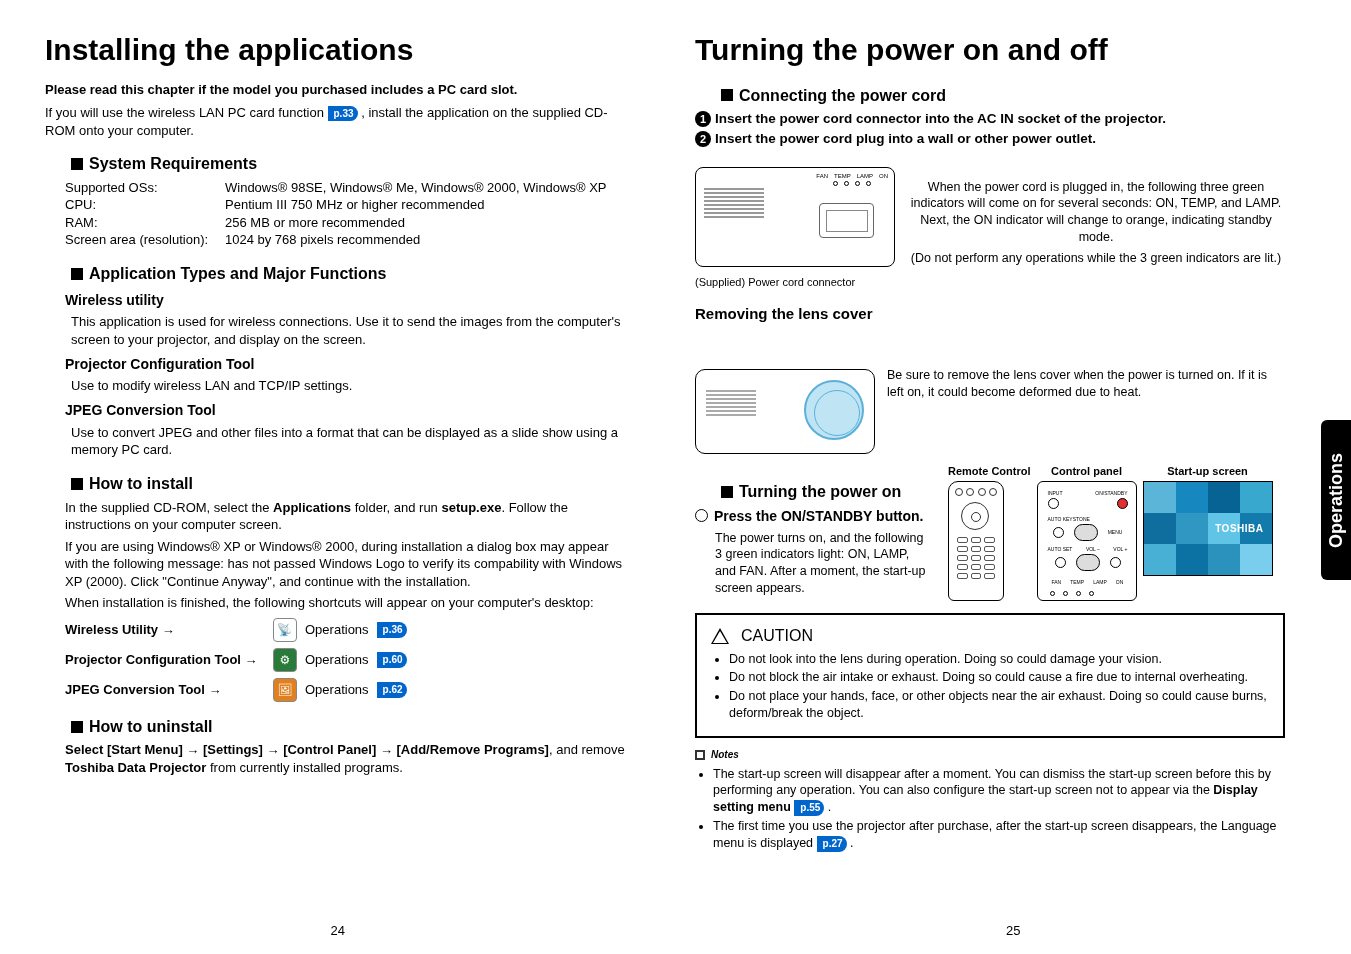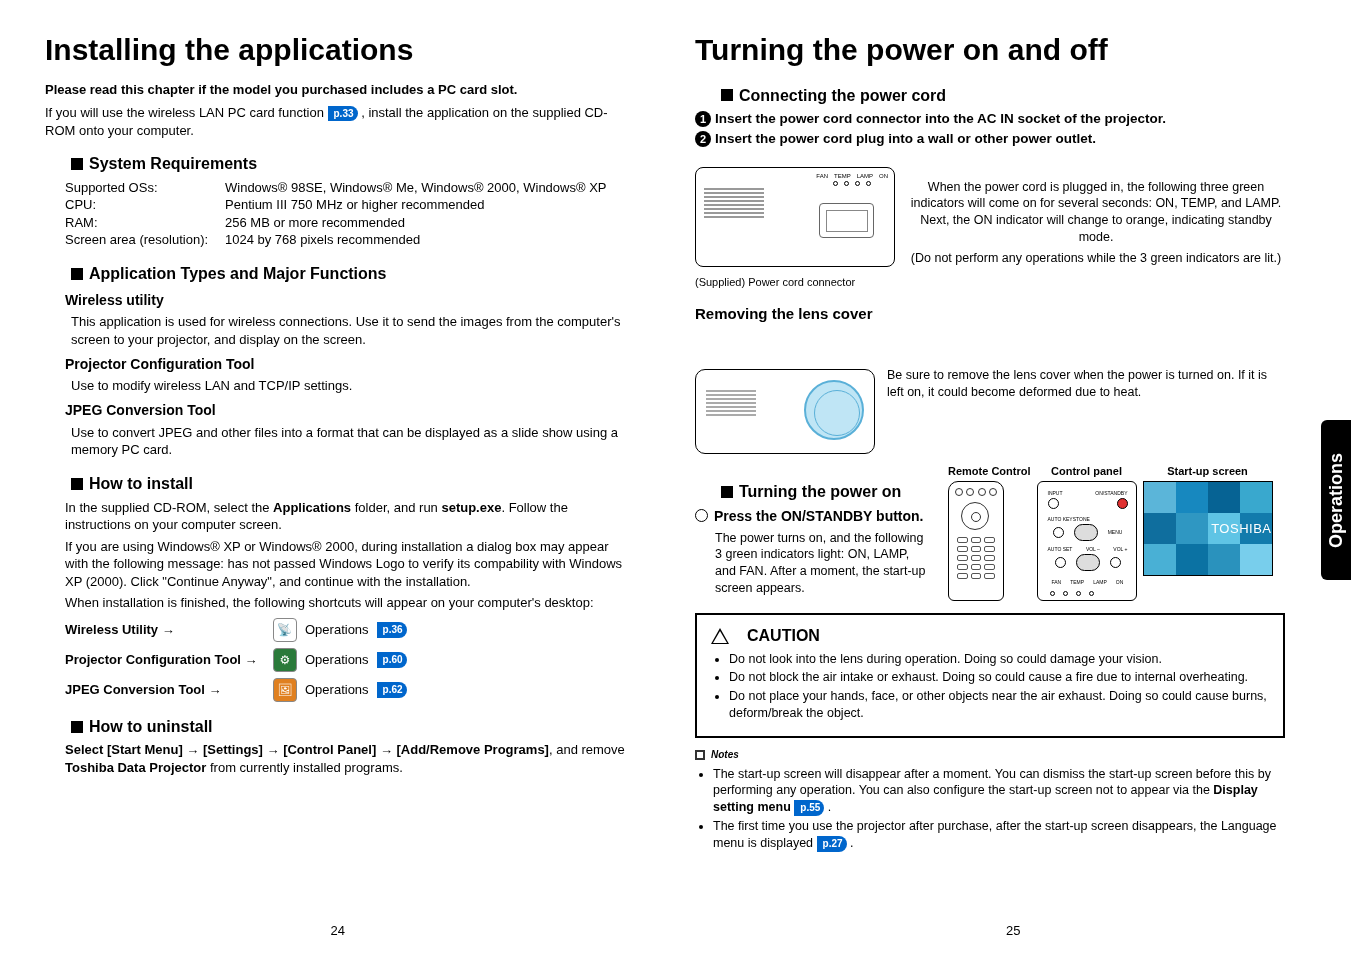--- a/index.html
+++ b/index.html
@@ -136,27 +136,27 @@
   .remote-dpad { position:absolute; top:20px; left:12px; width:28px; height:28px; border:1px solid #333; border-radius:50%; }
   .remote-dpad::after { content:""; position:absolute; left:9px; top:9px; width:8px; height:8px; border:1px solid #333; border-radius:50%; }
   .remote-grid { position:absolute; top:55px; left:8px; right:8px; display:grid; grid-template-columns:repeat(3,1fr); gap:3px; }
   .rg-btn { height:6px; border:1px solid #555; border-radius:2px; }
 
   .startup-svg { width:130px; height:95px; position:relative; overflow:hidden; }
   .startup-tiles { display:grid; grid-template-columns:repeat(4,1fr); grid-template-rows:repeat(3,1fr); width:100%; height:100%; }
   .t1{background:#5bb5d9;} .t2{background:#1788bf;} .t3{background:#066394;} .t4{background:#39a8ce;}
   .t5{background:#0f6e9e;} .t6{background:#2f97c2;} .t7{background:#5fc4e5;} .t8{background:#127bac;}
   .t9{background:#49b0d5;} .t10{background:#0b72a3;} .t11{background:#2a92bd;} .t12{background:#78ceec;}
-  .startup-brand { position:absolute; right:0; top:50%; transform:translateY(-50%); color:#fff; font-size:13px; font-weight:normal; letter-spacing:0.5px; }
+  .startup-brand { position:absolute; right:8px; top:50%; transform:translateY(-50%); color:#fff; font-size:10px; font-weight:bold; letter-spacing:0.5px; }
 
   .caution-box {
     border:2px solid #000; padding:10px 14px 10px 14px;
     margin-top:12px; font-size:12.5px;
   }
-  .caution-title { font-weight:bold; font-size:16px; display:flex; align-items:center; gap:18px; margin-bottom:4px; }
+  .caution-title { font-weight:normal; font-size:16px; display:flex; align-items:center; gap:12px; margin-bottom:4px; }
   .warn-icon {
     width:18px; height:16px; display:inline-block; position:relative;
   }
   .warn-icon::before {
     content:""; position:absolute; left:0; top:0;
     border-left:9px solid transparent; border-right:9px solid transparent;
     border-bottom:16px solid #000;
   }
   .warn-icon::after {
     content:""; position:absolute; left:2px; top:3px;

